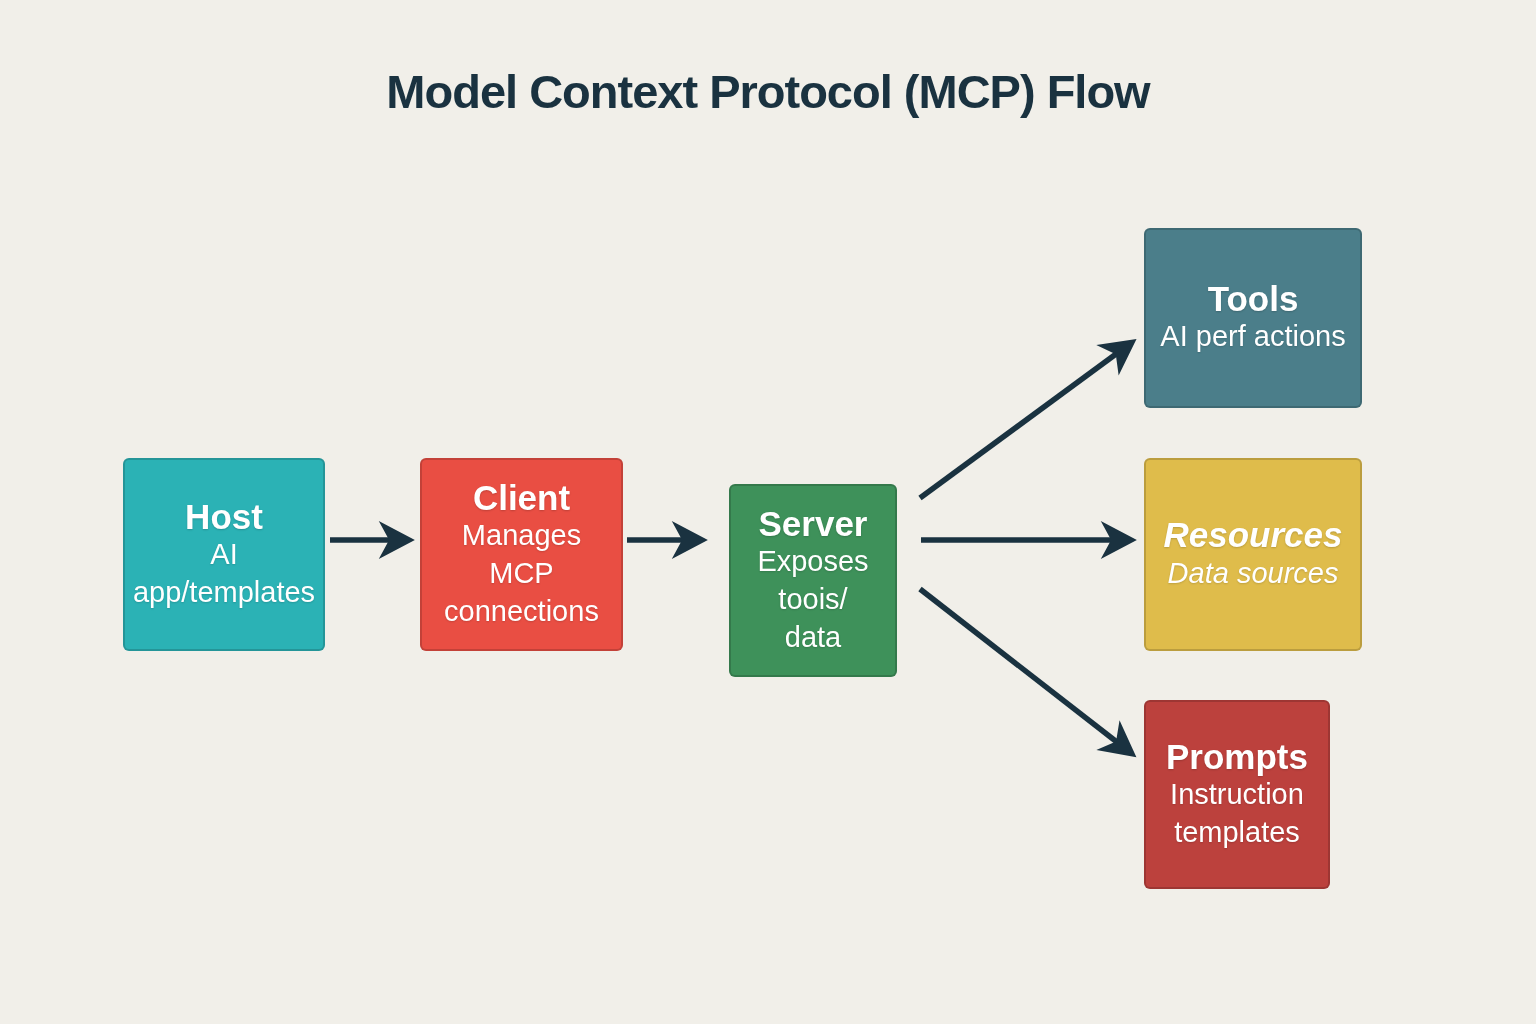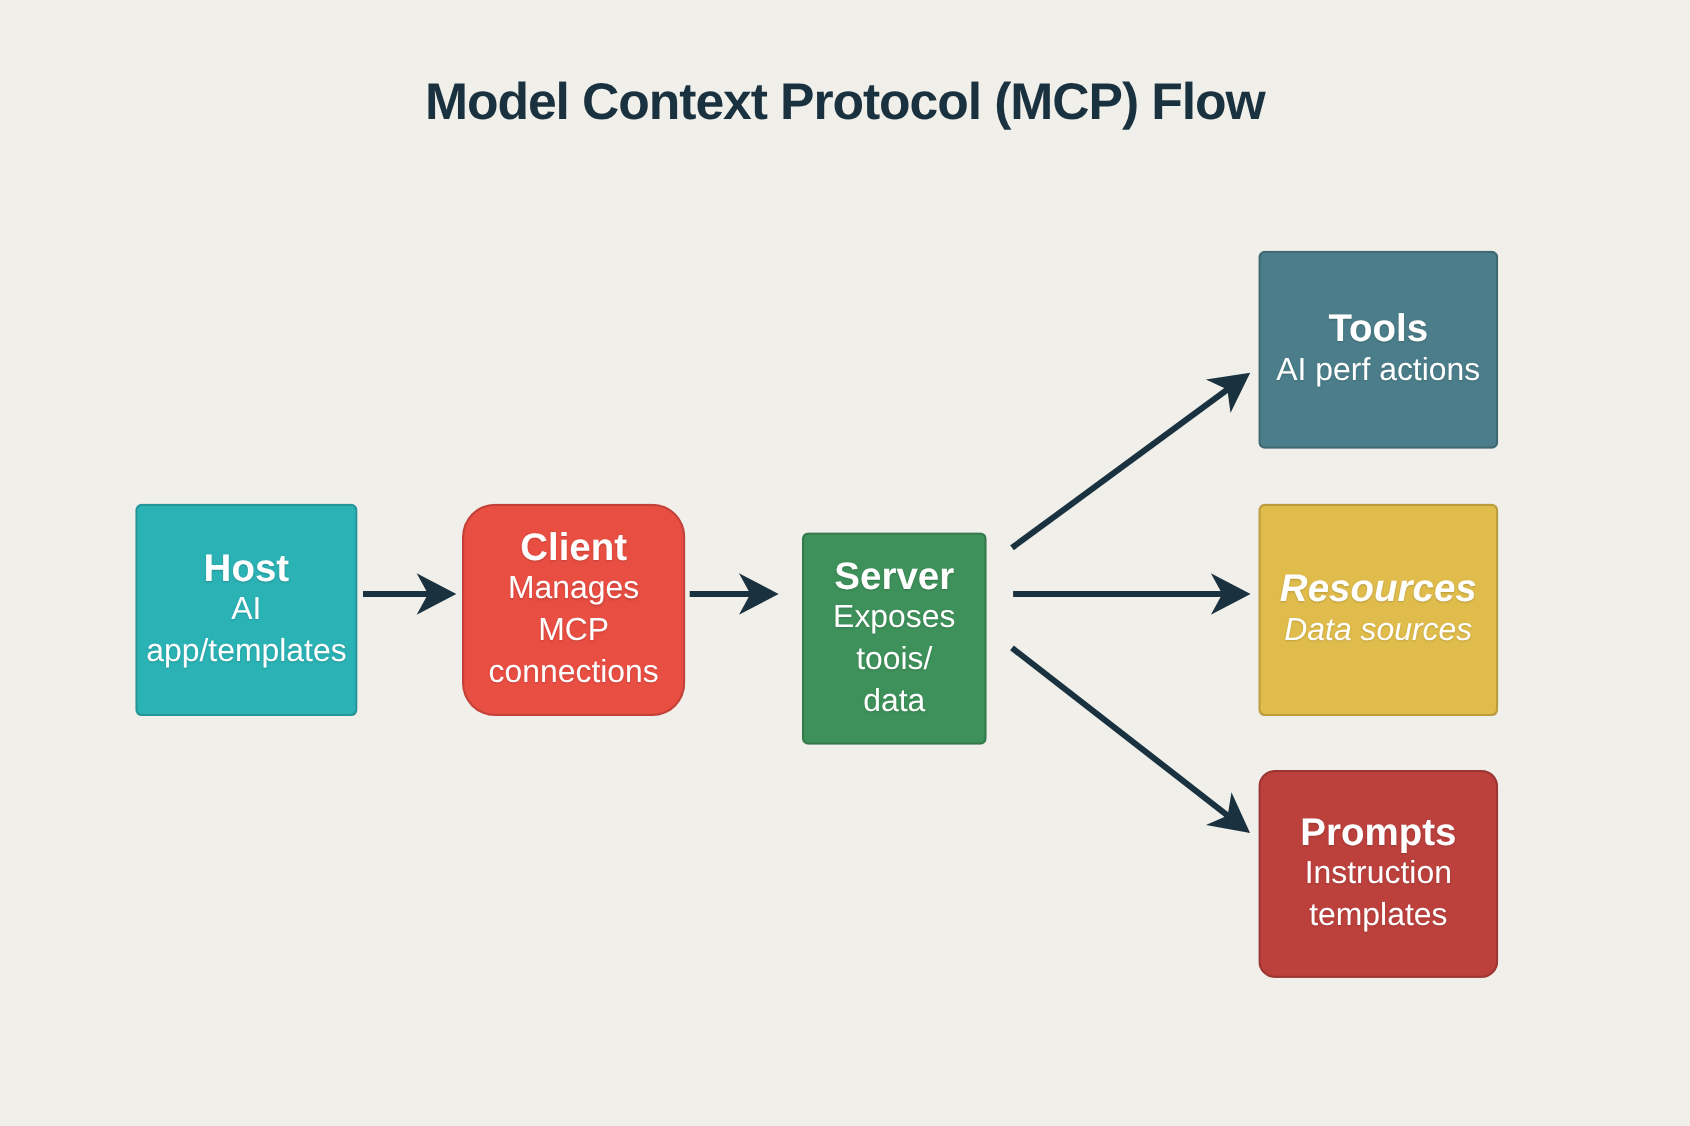--- a/index.html
+++ b/index.html
@@ -54,25 +54,25 @@
     line-height: 1.1;
     text-shadow: 0 1px 2px rgba(0,0,0,0.18);
   }
   .node-sublabel {
     font-size: 29px;
     line-height: 1.3;
     white-space: pre-line;
     text-shadow: 0 1px 2px rgba(0,0,0,0.15);
   }
   .node-host      { left: 123px;  top: 458px; width: 202px; height: 193px; background: var(--host); }
-  .node-client    { left: 420px;  top: 458px; width: 203px; height: 193px; background: var(--client); border-radius: 30px; }
+  .node-client    { left: 420px;  top: 458px; width: 203px; height: 193px; background: var(--client); }
   .node-server    { left: 713px;  top: 484px; width: 168px; height: 193px; background: var(--server); margin-left: 16px; }
   .node-tools     { left: 1144px; top: 228px; width: 218px; height: 180px; background: var(--tools); }
   .node-resources { left: 1144px; top: 458px; width: 218px; height: 193px; background: var(--resources); font-style: italic; }
-  .node-prompts   { left: 1144px; top: 700px; width: 218px; height: 189px; background: var(--prompts); border-radius: 15px; }
+  .node-prompts   { left: 1144px; top: 700px; width: 186px; height: 189px; background: var(--prompts); }
 </style>
 </head>
 <body>
 
 <div class="canvas">
 
   <h1 class="title">Model Context Protocol (MCP) Flow</h1>
 
   <svg class="arrows" viewBox="0 0 1536 1024" xmlns="http://www.w3.org/2000/svg">
     <defs>

